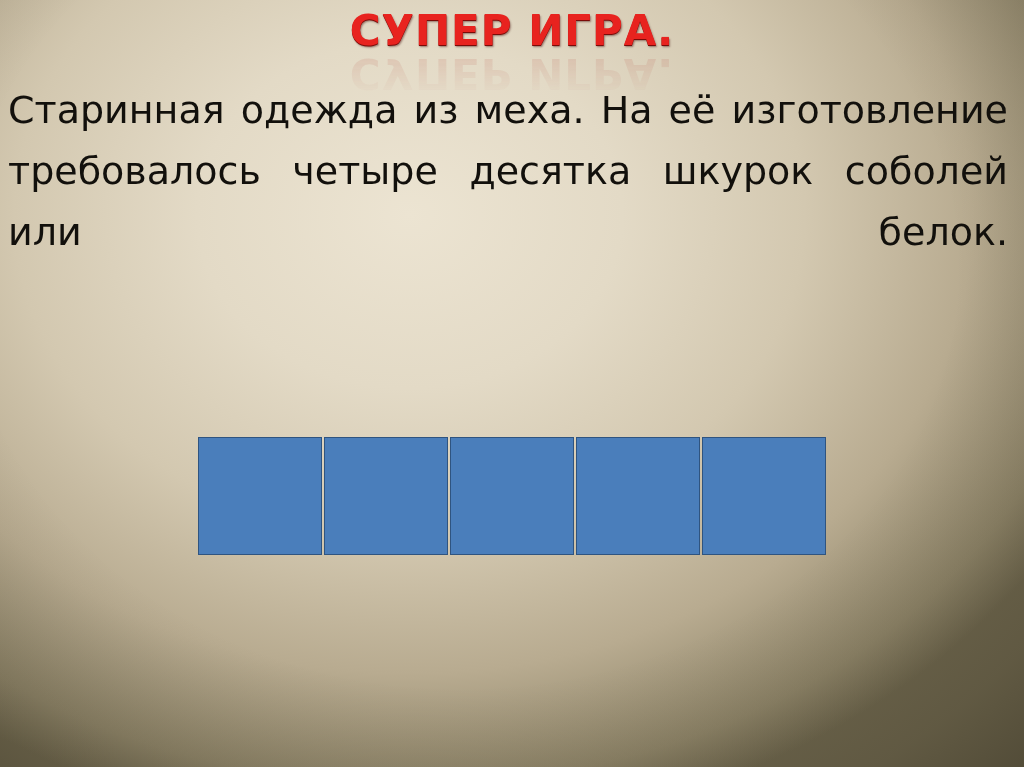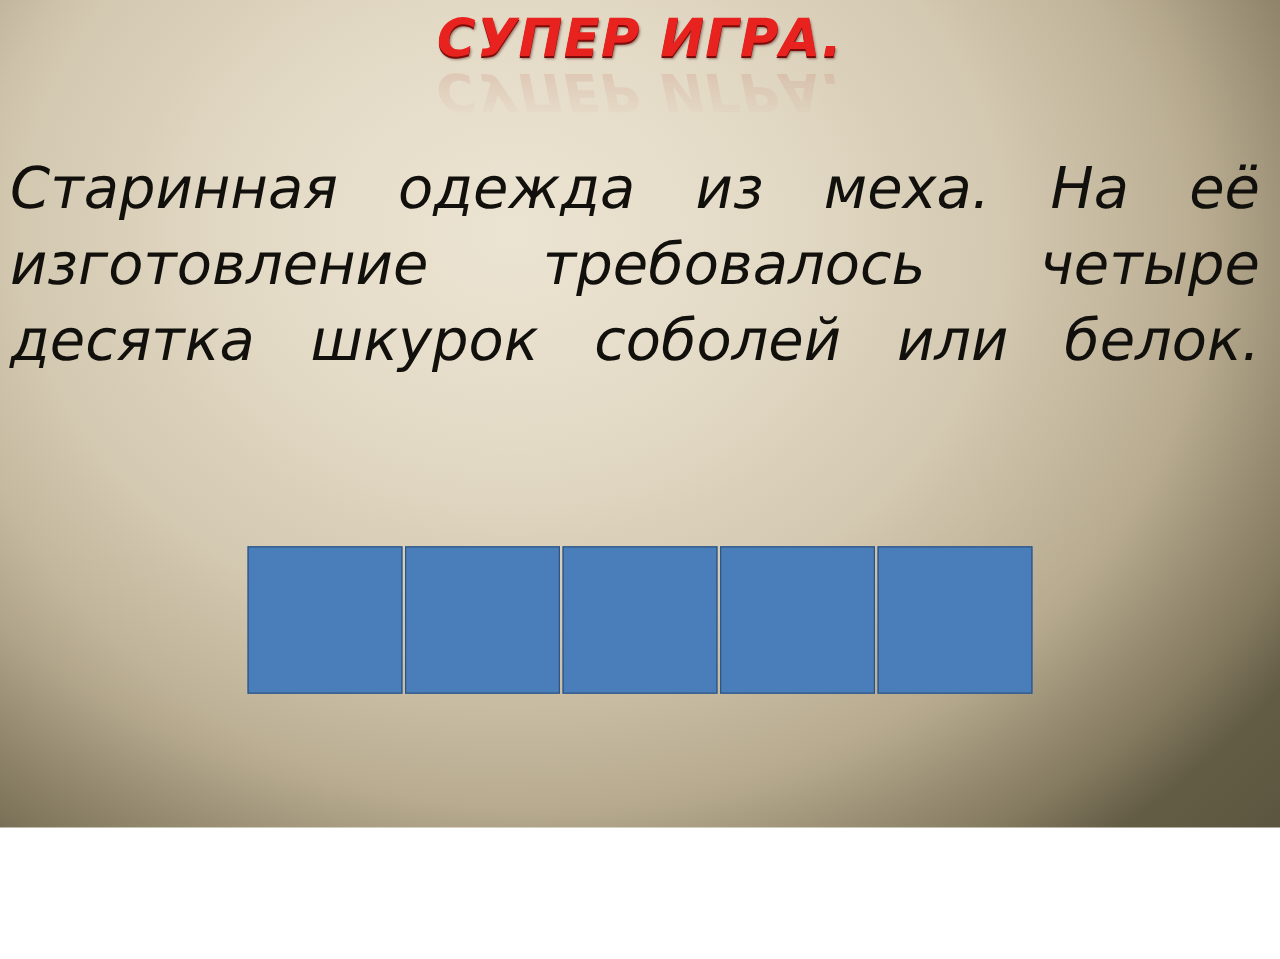--- a/index.html
+++ b/index.html
@@ -9,33 +9,32 @@
   body {
     width: 1024px;
     height: 767px;
     overflow: hidden;
     font-family: "Liberation Sans", sans-serif;
   }
 
   #slide {
     position: relative;
     width: 1024px;
-    height: 662px;
+    height: 767px;
     box-sizing: border-box;
     
     background:
       radial-gradient(ellipse 760px 620px at 40% 28%,
          #ece4d2 0%,
          #e3dac6 28%,
          #d3c8b0 52%,
          #b8ab90 74%,
          #8e8468 92%,
          #6f674e 100%);
     overflow: hidden;
-    font-style: italic;
   }
   
   #slide::after {
     content: "";
     position: absolute;
     inset: 0;
     pointer-events: none;
     background:
       radial-gradient(ellipse 900px 760px at 45% 35%,
         rgba(0,0,0,0) 55%,
@@ -79,27 +78,26 @@
     margin-top: -4px;
     filter: blur(0.4px);
   }
 
   .body-text {
     position: absolute;
     top: 80px;
     left: 8px;
     width: 1000px;
     font-family: "DejaVu Sans", sans-serif;
-    font-size: 46px;
+    font-size: 38px;
     line-height: 61px;
     color: #12100c;
     text-align: justify;
     text-justify: inter-word;
     z-index: 3;
-    margin-top: 40px;
   }
   .body-text p {
     margin: 0;
   }
   
   .body-text p::after {
     content: "";
     display: inline-block;
     width: 100%;
   }

